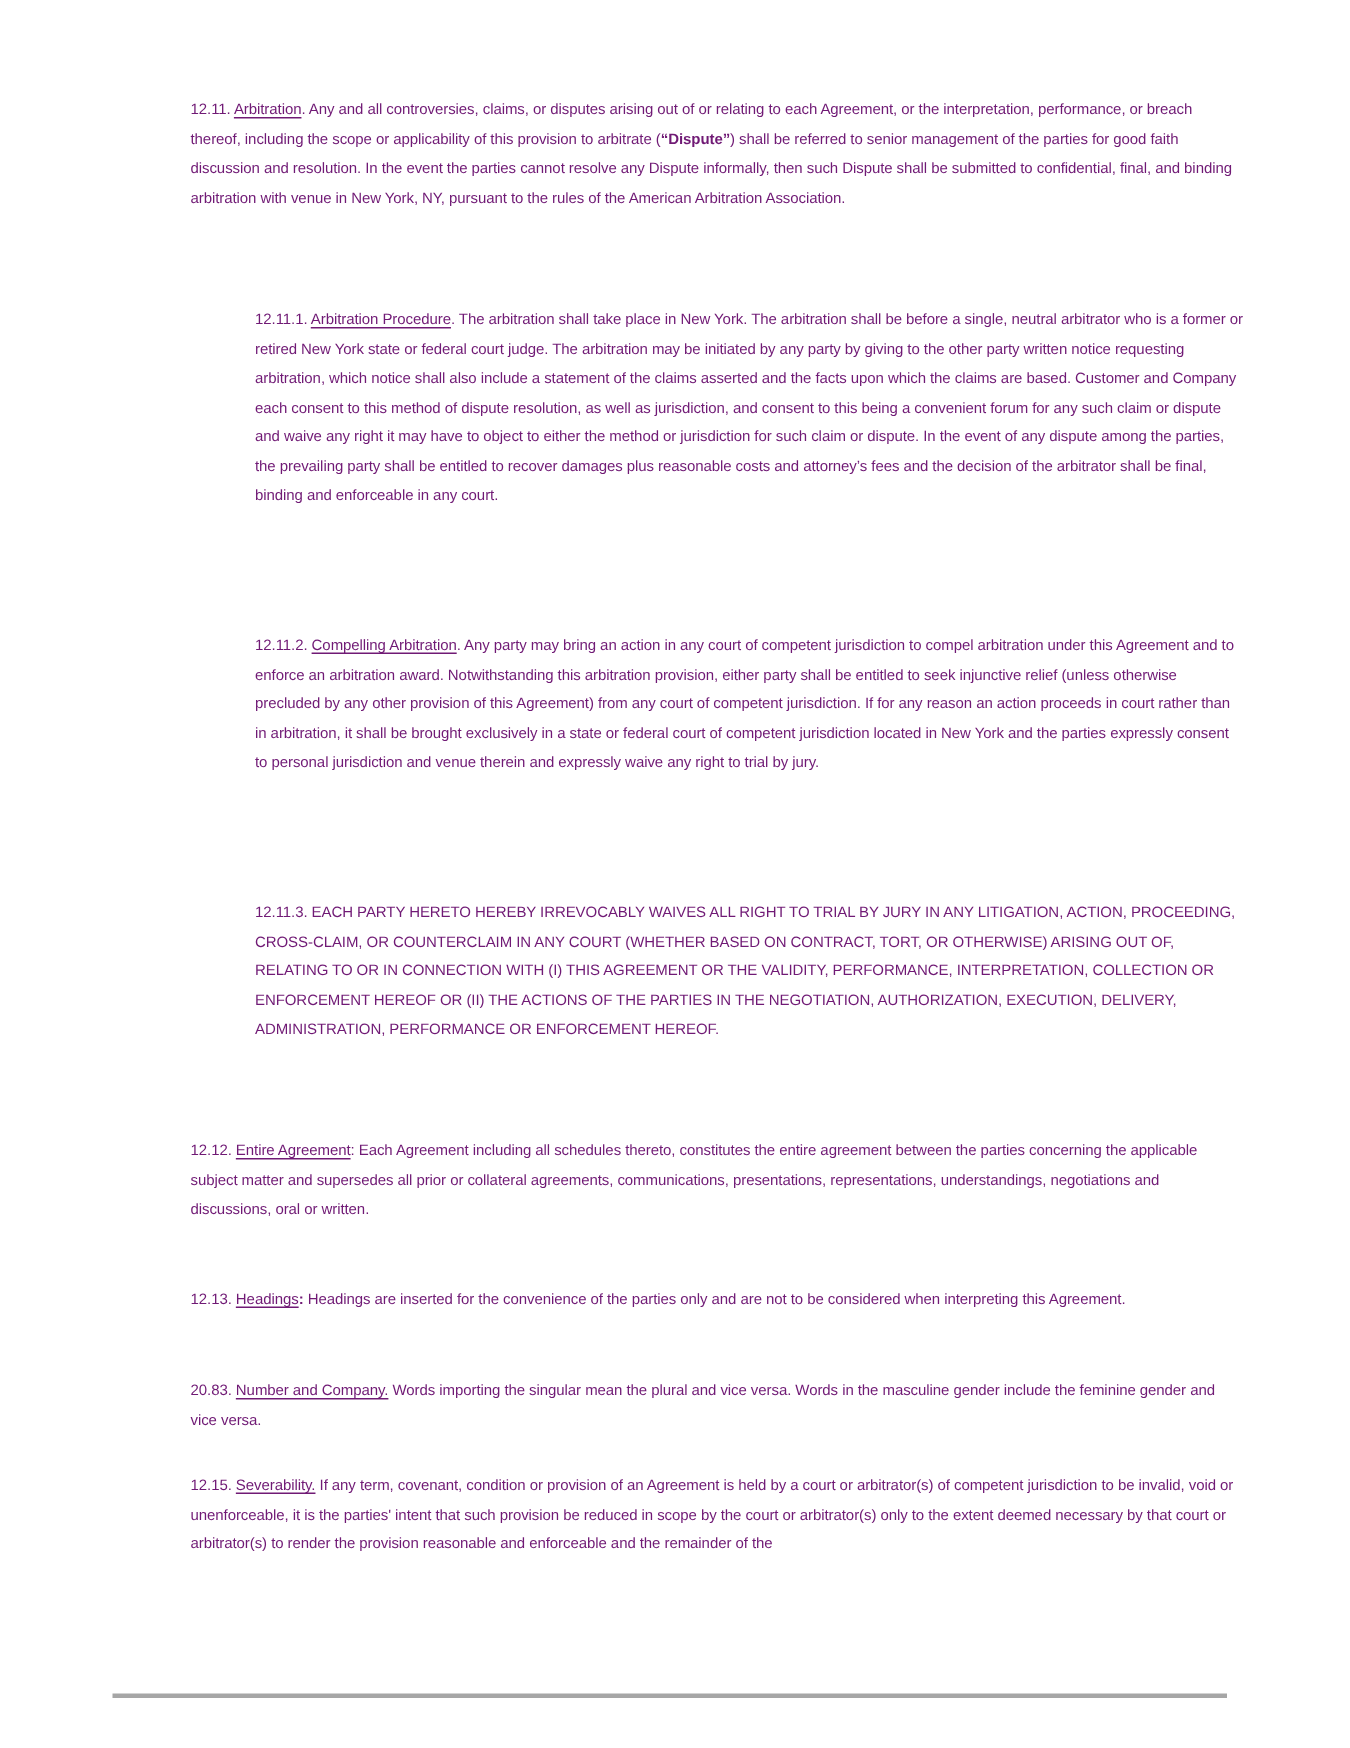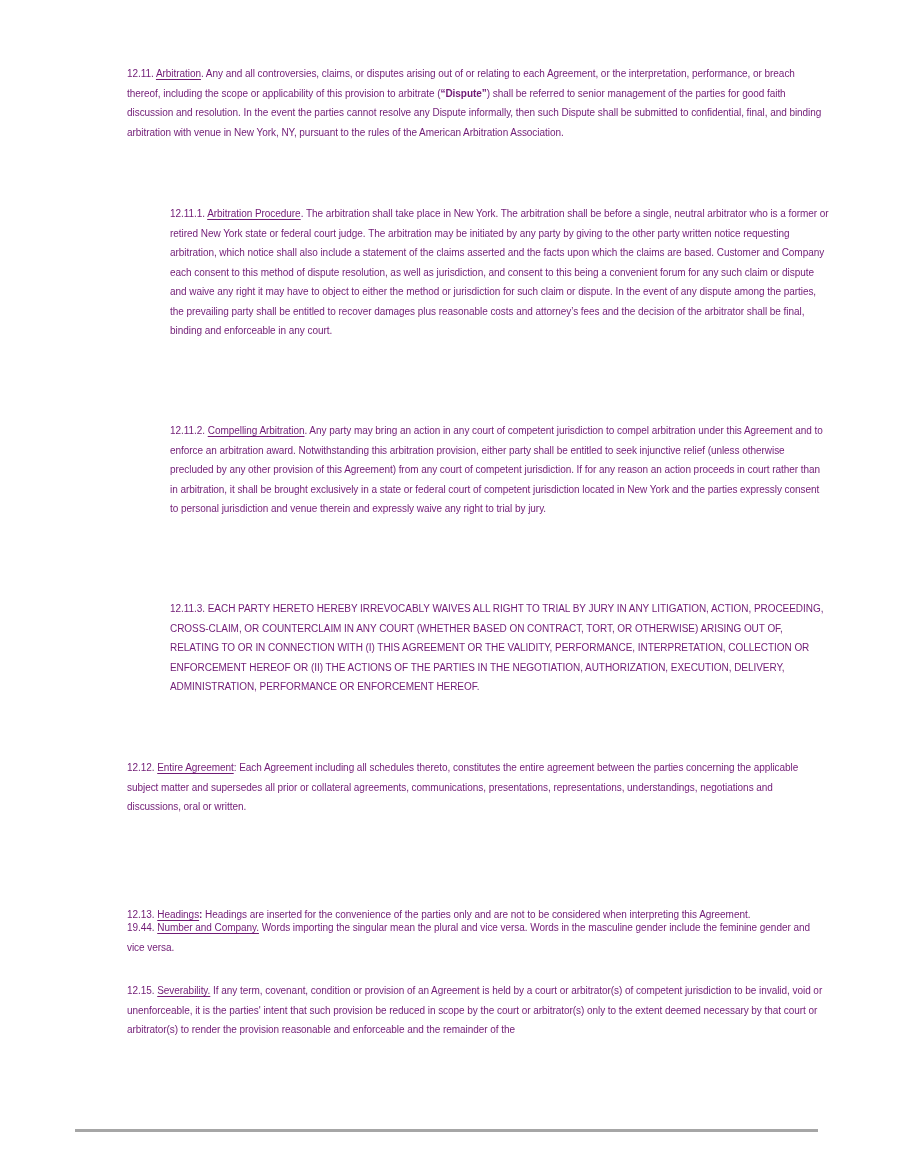--- a/index.html
+++ b/index.html
@@ -30,20 +30,20 @@
   <p class="para lvl1" style="top:64px;"><span>12.11. </span><span class="u">Arbitration</span><span>. Any and all controversies, claims, or disputes arising out of or relating to each Agreement, or the interpretation, performance, or breach thereof, including the scope or applicability of this provision to arbitrate (</span><span class="b">“Dispute”</span><span>) shall be referred to senior management of the parties for good faith discussion and resolution. In the event the parties cannot resolve any Dispute informally, then such Dispute shall be submitted to confidential, final, and binding arbitration with venue in New York, NY, pursuant to the rules of the American Arbitration Association.</span></p>
 
   <p class="para lvl2" style="top:204px;"><span>12.11.1. </span><span class="u">Arbitration Procedure</span><span>. The arbitration shall take place in New York.  The arbitration shall be before a single, neutral arbitrator who is a former or retired New York state or federal court judge. The arbitration may be initiated by any party by giving to the other party written notice requesting arbitration, which notice shall also include a statement of the claims asserted and the facts upon which the claims are based. Customer and Company each consent to this method of dispute resolution, as well as jurisdiction, and consent to this being a convenient forum for any such claim or dispute and waive any right it may have to object to either the method or jurisdiction for such claim or dispute.   In the event of any dispute among the parties, the prevailing party shall be entitled to recover damages plus reasonable costs and attorney’s fees and the decision of the arbitrator shall be final, binding and enforceable in any court.</span></p>
 
   <p class="para lvl2" style="top:421px;"><span>12.11.2. </span><span class="u">Compelling Arbitration</span><span>.  Any party may bring an action in any court of competent jurisdiction to compel arbitration under this Agreement and to enforce an arbitration award. Notwithstanding this arbitration provision, either party shall be entitled to seek injunctive relief (unless otherwise precluded by any other provision of this Agreement) from any court of competent jurisdiction. If for any reason an action proceeds in court rather than in arbitration, it shall be brought exclusively in a state or federal court of competent jurisdiction located in New York and the parties expressly consent to personal jurisdiction and venue therein and expressly waive any right to trial by jury.</span></p>
 
   <p class="para lvl2" style="top:599px;"><span>12.11.3. EACH PARTY HERETO HEREBY IRREVOCABLY WAIVES ALL RIGHT TO TRIAL BY JURY IN ANY LITIGATION, ACTION, PROCEEDING, CROSS-CLAIM, OR COUNTERCLAIM IN ANY COURT (WHETHER BASED ON CONTRACT, TORT, OR OTHERWISE) ARISING OUT OF, RELATING TO OR IN CONNECTION WITH (I) THIS AGREEMENT OR THE VALIDITY, PERFORMANCE, INTERPRETATION, COLLECTION OR ENFORCEMENT HEREOF OR (II) THE ACTIONS OF THE PARTIES IN THE NEGOTIATION, AUTHORIZATION, EXECUTION, DELIVERY, ADMINISTRATION, PERFORMANCE OR ENFORCEMENT HEREOF.</span></p>
 
   <p class="para lvl1" style="top:758px;"><span>12.12. </span><span class="u">Entire Agreement</span><span>: Each Agreement including all schedules thereto, constitutes the entire agreement between the parties concerning the applicable subject matter and supersedes all prior or collateral agreements, communications, presentations, representations, understandings, negotiations and discussions, oral or written.</span></p>
 
-  <p class="para lvl1" style="top:905px;"><span>12.13. </span><span class="u">Headings</span><span class="b">:</span><span> Headings are inserted for the convenience of the parties only and are not to be considered when interpreting this Agreement.</span></p>
+  <p class="para lvl1" style="top:857px;"><span>12.13. </span><span class="u">Headings</span><span class="b">:</span><span> Headings are inserted for the convenience of the parties only and are not to be considered when interpreting this Agreement.</span></p>
 
-  <p class="para lvl1" style="top:918px;"><span>19.44. </span><span class="u">Number and Company.</span><span> Words importing the singular mean the plural and vice versa. Words in the masculine gender include the feminine gender and vice versa.</span></p>
+  <p class="para lvl1" style="top:918px;"><span>20.83. </span><span class="u">Number and Company.</span><span> Words importing the singular mean the plural and vice versa. Words in the masculine gender include the feminine gender and vice versa.</span></p>
 
   <p class="para lvl1" style="top:981px;"><span>12.15. </span><span class="u">Severability.</span><span> If any term, covenant, condition or provision of an Agreement is held by a court or arbitrator(s) of competent jurisdiction to be invalid, void or unenforceable, it is the parties' intent that such provision be reduced in scope by the court or arbitrator(s) only to the extent deemed necessary by that court or arbitrator(s) to render the provision reasonable and enforceable and the remainder of the</span></p>
 
   <div class="footer-rule"></div>
 </div>
 
 </body></html>

